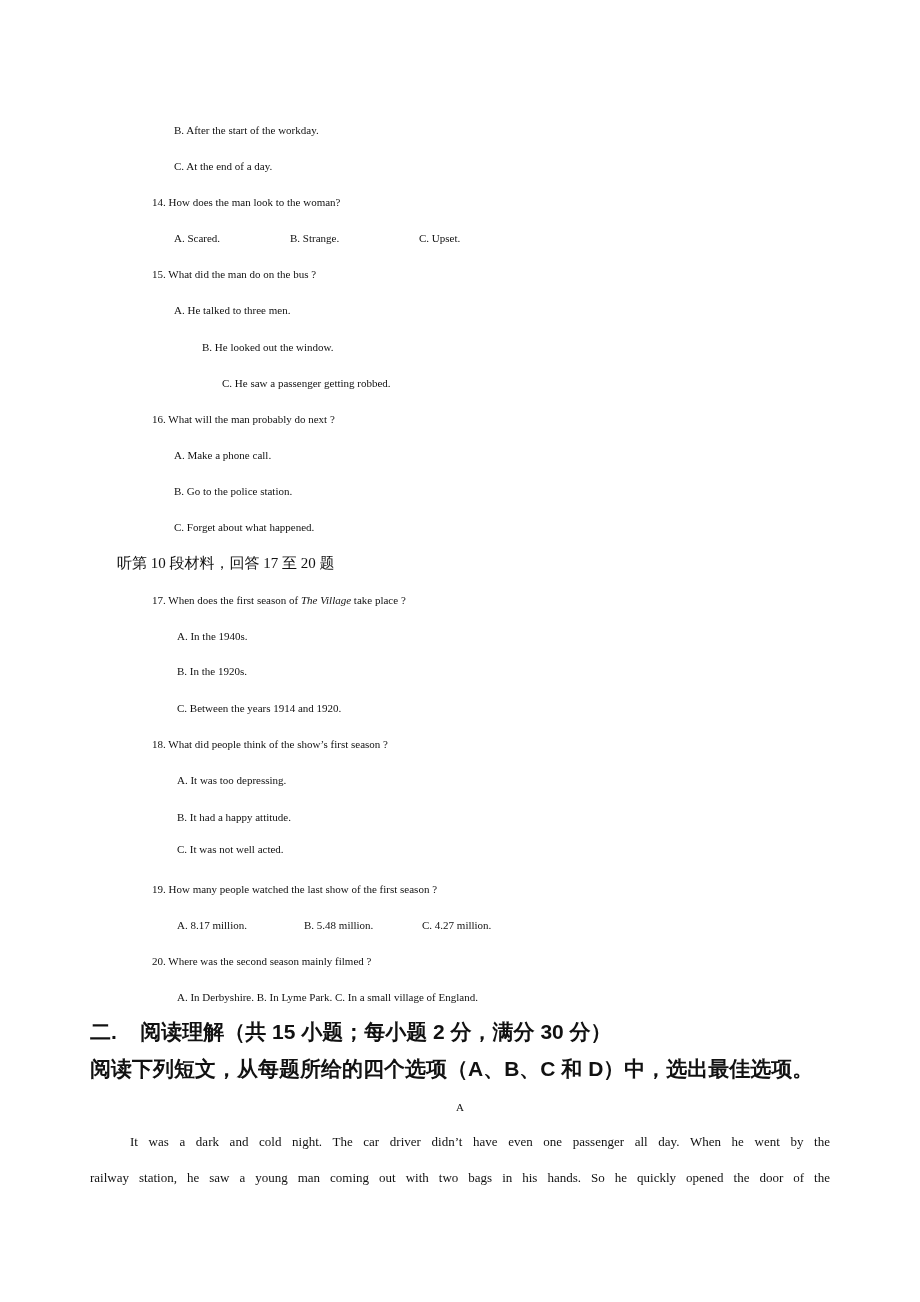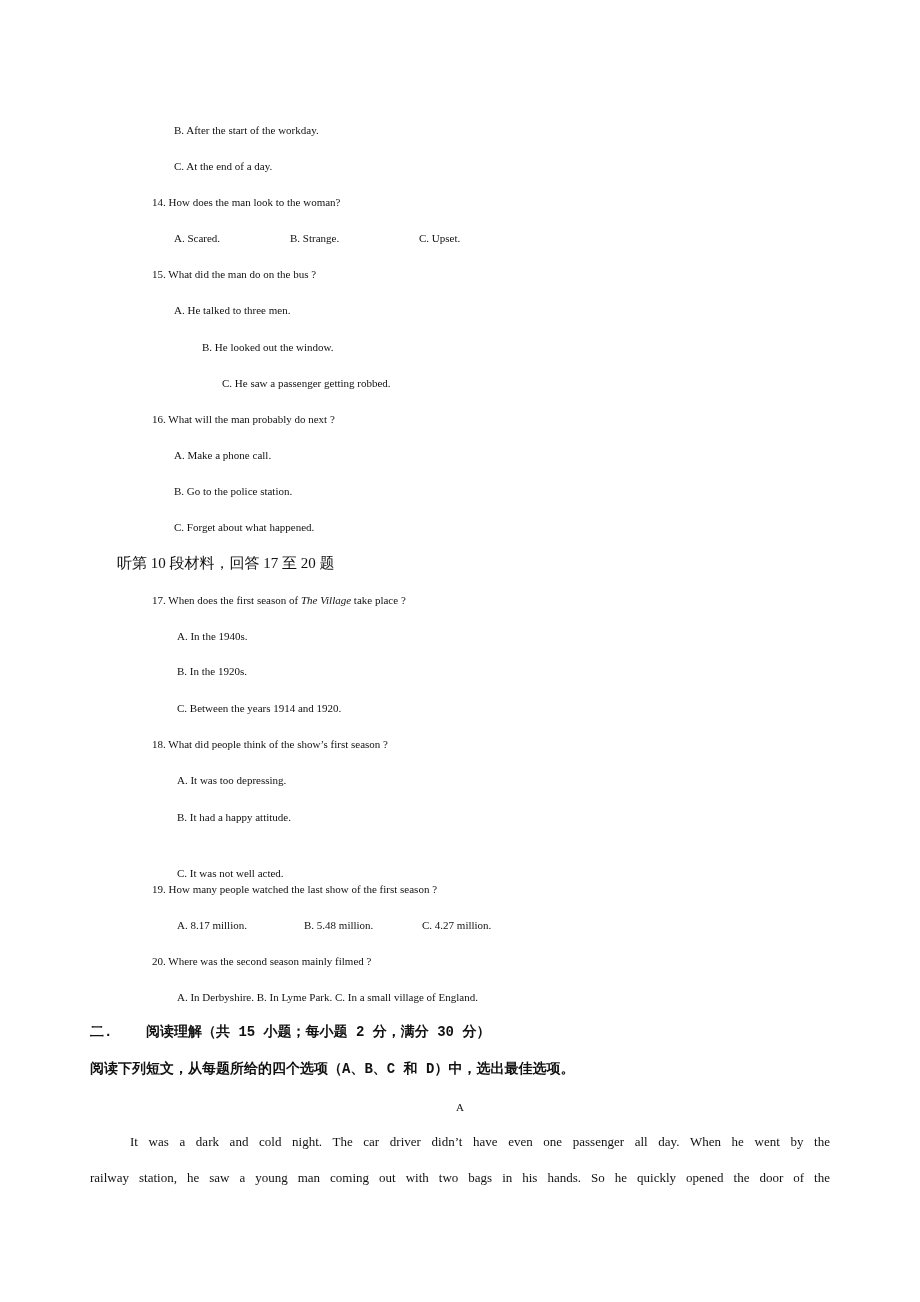--- a/index.html
+++ b/index.html
@@ -21,22 +21,22 @@
       font-size: 11px;
       line-height: 18px;
     }
     .opt { left: 174px; }
     .opt2 { left: 177px; }
     .q { left: 152px; }
     .cn-note { left: 117px; font-size: 15px; }
     .heading {
       left: 90px;
       font-weight: bold;
-      font-size: 14px;
-      font-family: Liberation Mono, monospace;
+      font-size: 21px;
+      font-family: Liberation Sans, sans-serif;
     }
     .center-letter {
       left: 0; width: 920px; text-align: center;
     }
     .para {
       left: 90px;
       width: 740px;
       font-size: 13px;
       text-align: justify;
       text-align-last: justify;
@@ -69,21 +69,21 @@
 <div class="line cn-note" style="top:554px;">听第 10 段材料，回答 17 至 20 题</div>
 
 <div class="line q" style="top:591px;"><span>17. When does the first season of </span><em>The Village</em><span> take place ?</span></div>
 <div class="line opt2" style="top:627px;">A. In the 1940s.</div>
 <div class="line opt2" style="top:634px;margin-top:28px;">B. In the 1920s.</div>
 <div class="line opt2" style="top:699px;">C. Between the years 1914 and 1920.</div>
 
 <div class="line q" style="top:735px;">18. What did people think of the show’s first season ?</div>
 <div class="line opt2" style="top:771px;">A. It was too depressing.</div>
 <div class="line opt2" style="top:808px;">B. It had a happy attitude.</div>
-<div class="line opt2" style="top:864px;">C. It was not well acted.</div>
+<div class="line opt2" style="top:840px;">C. It was not well acted.</div>
 
 <div class="line q" style="top:880px;">19. How many people watched the last show of the first season ?</div>
 <div class="line row3" style="top:916px; left:177px;">
   <span style="width:127px;">A. 8.17 million.</span><span style="width:118px;">B. 5.48 million.</span><span>C. 4.27 million.</span>
 </div>
 
 <div class="line q" style="top:952px;text-align:right;">20. Where was the second season mainly filmed ?</div>
 <div class="line opt2" style="top:988px;">A. In Derbyshire. B. In Lyme Park. C. In a small village of England.</div>
 
 <div class="line heading" style="top:1023px; white-space:pre;">二.    阅读理解（共 15 小题；每小题 2 分，满分 30 分）</div>

